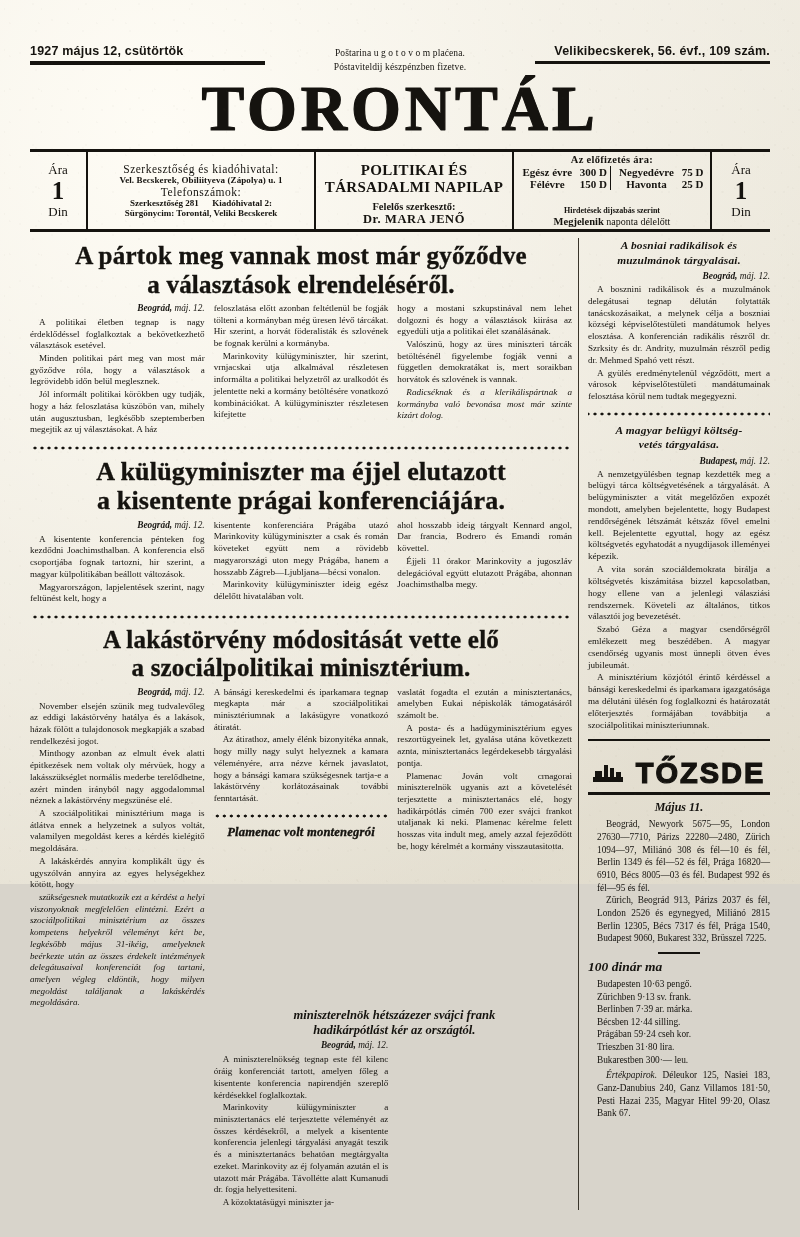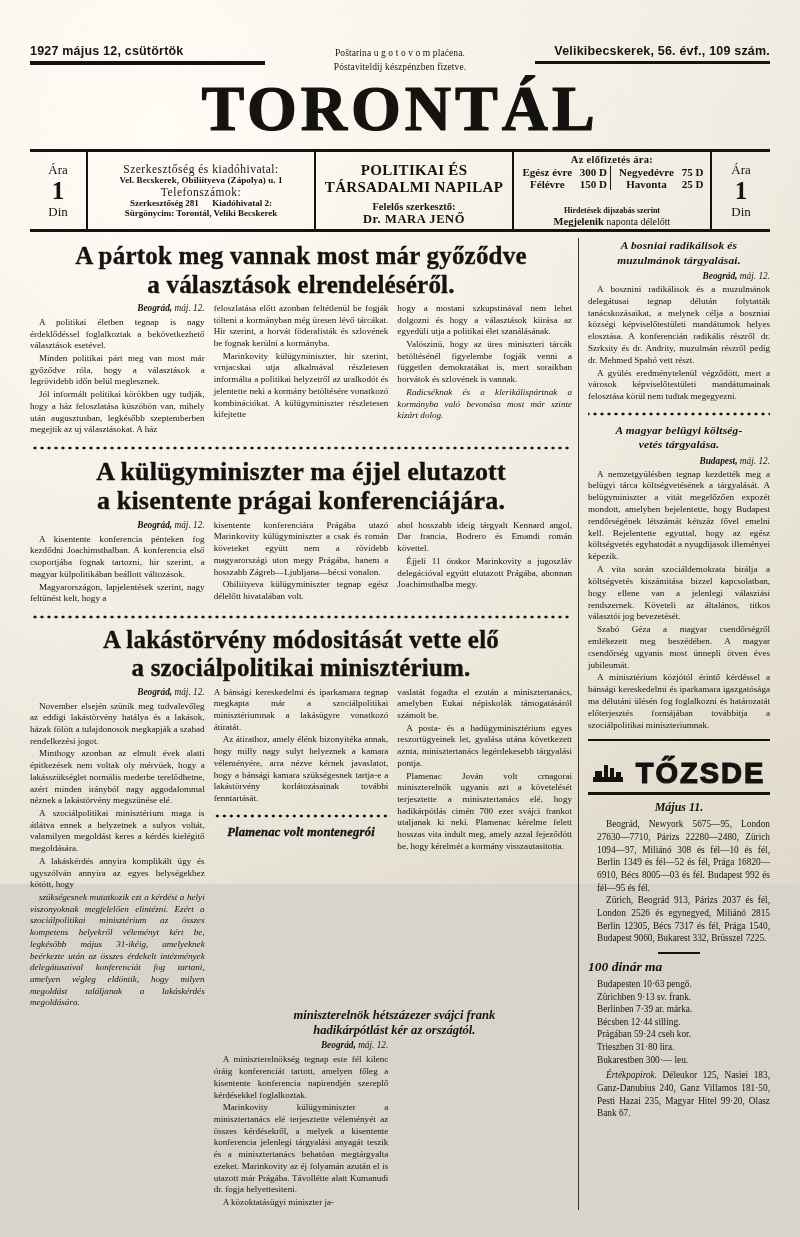--- a/index.html
+++ b/index.html
@@ -290,21 +290,21 @@
           <div class="col">
             <div class="dateline">
               <b>Beográd,</b>
               <span>máj. 12.</span>
             </div>
             <p>A kisentente konferencia pénteken fog kezdődni Joachimsthalban. A konferencia első csoportjába fognak tartozni, hir szerint, a magyar külpolitikában beállott változások.</p>
             <p>Magyarországon, lapjelentések szerint, nagy feltünést kelt, hogy a</p>
           </div>
           <div class="col">
             <p class="noind">kisentente konferenciára Prágába utazó Marinkovity külügyminiszter a csak és román követeket együtt nem a rövidebb magyarországi uton megy Prágába, hanem a hosszabb Zágreb—Ljubljana—bécsi vonalon.</p>
-            <p>Obiliityeva külügyminiszter tegnap egész délelőtt hivatalában volt.</p>
+            <p>Marinkovity külügyminiszter ideig egész délelőtt hivatalában volt.</p>
           </div>
           <div class="col">
             <p class="noind">ahol hosszabb ideig tárgyalt Kennard angol, Dar francia, Bodrero és Emandi román követtel.</p>
             <p>Éjjeli 11 órakor Marinkovity a jugoszláv delegációval együtt elutazott Prágába, ahonnan Joachimsthalba megy.</p>
           </div>
         </div>
       </div>
 
       <div class="dotrule"></div>
 

